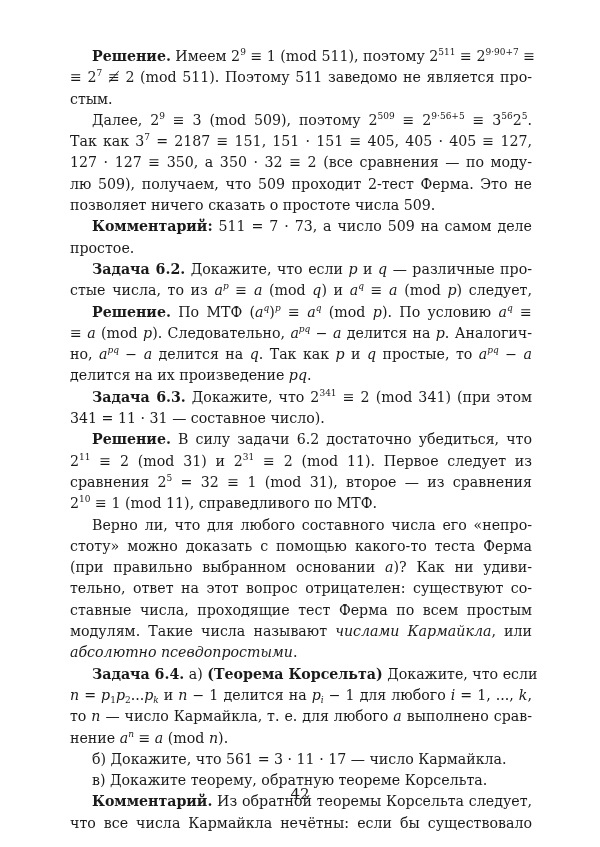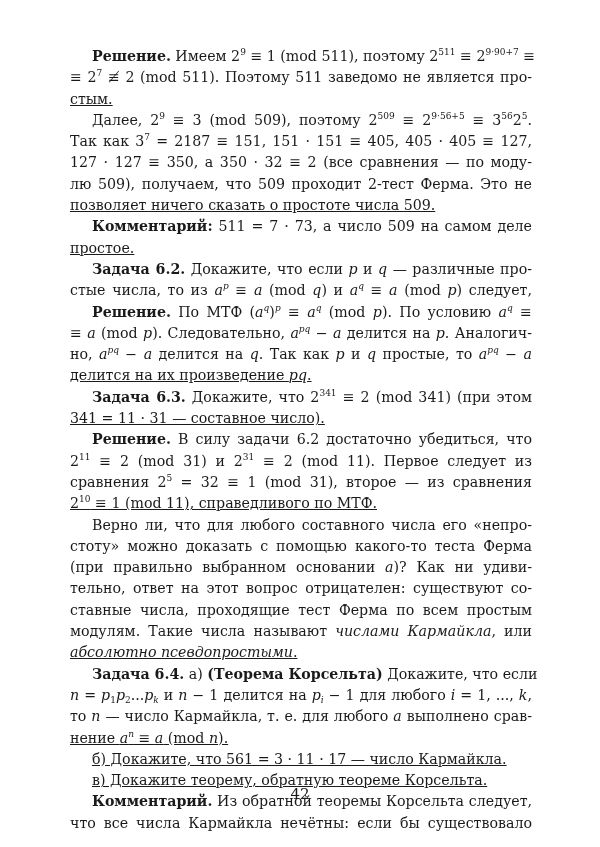--- a/index.html
+++ b/index.html
@@ -6,21 +6,21 @@
   body { width: 600px; height: 847px; position: relative; overflow: hidden; }
   .page {
     position: absolute; left: 70px; top: 46px; width: 462px;
     font-family: "DejaVu Serif", "Liberation Serif", serif;
     font-size: 14.2px; color: #1a1a1a;
   }
   .line {
     height: 21.3px; line-height: 21.3px; white-space: nowrap;
     text-align: justify; text-align-last: justify;
   }
-  .line.last { text-align-last: left; text-decoration: underline; }
+  .line.last { text-align-last: left; }
   .line.indent { padding-left: 22px; }
   .b { font-weight: bold; }
   .i { font-style: italic; }
   sup { font-size: 9px; line-height: 0; vertical-align: 6px; }
   sub { font-size: 9px; line-height: 0; vertical-align: -3px; }
   .pagenum {
     position: absolute; left: 0; width: 600px; top: 785px; text-align: center;
     font-family: "DejaVu Serif", "Liberation Serif", serif; font-size: 15px; color: #1a1a1a;
   }
 </style>

